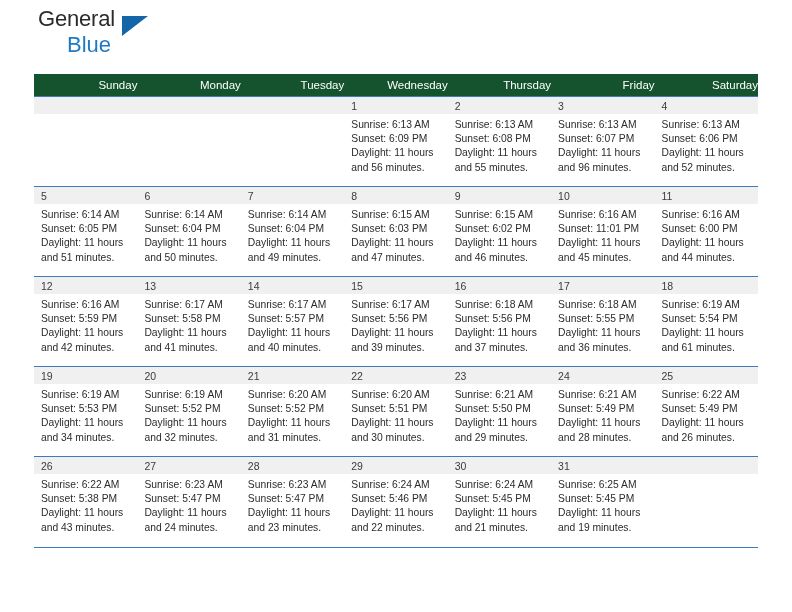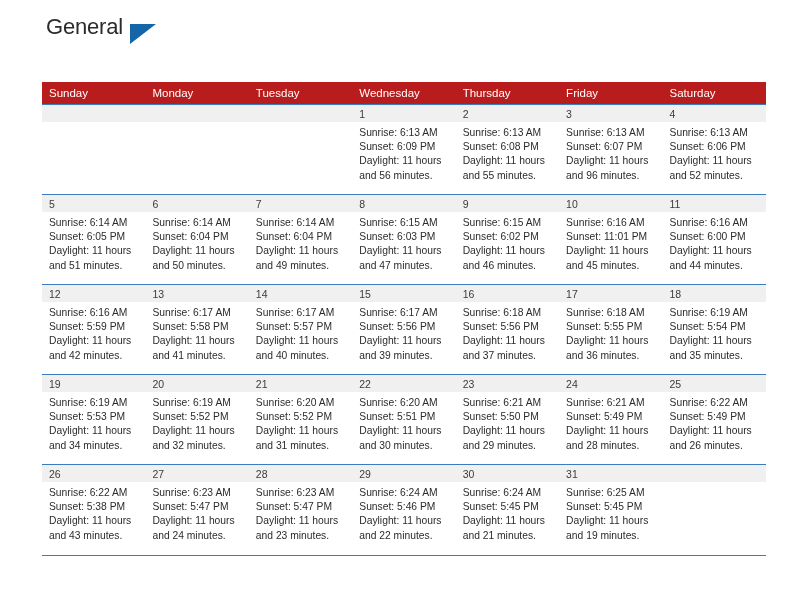--- a/index.html
+++ b/index.html
@@ -12,21 +12,21 @@
     width: 792px;
     height: 612px;
     font-family: "Liberation Sans", sans-serif;
     color: #2b2b2b;
     overflow: hidden;
   }
   .page {
     position: relative;
     width: 792px;
     height: 612px;
-    padding: 8px;
+    padding: 0;
   }
 
   
   .header {
     position: relative;
     height: 74px;
     margin: 0 34px;
   }
   .logo {
     position: absolute;
@@ -81,25 +81,25 @@
   }
 
   
   .calendar {
     margin: 0 34px;
     width: 724px;
     border-collapse: collapse;
     table-layout: fixed;
   }
   .calendar th {
-    background: #b91c1c;
+    background: #14532d;
     color: #ffffff;
     font-size: 11.5px;
     font-weight: normal;
-    text-align: left;
+    text-align: right;
     padding: 5px 0 5px 7px;
     height: 22px;
     border: none;
   }
   .calendar td {
     vertical-align: top;
     border-top: 1px solid #3a7cbe;
     border-left: none;
     border-right: none;
     border-bottom: none;
@@ -136,20 +136,21 @@
   }
 </style>
 </head>
 <body>
 
 <div class="page">
 
   <div class="header">
     <div class="logo">
       <span class="logo-line1">General</span>
+      <span class="logo-line2">Blue</span>
       <span class="logo-tri"></span>
     </div>
   </div>
 
   <table class="calendar">
     <thead>
       <tr>
         <th>Sunday</th>
         <th>Monday</th>
         <th>Tuesday</th>
@@ -385,21 +386,21 @@
               </div>
             </div>
           </td>
           <td>
             <div class="cell-inner">
               <div class="daynum-bar">18</div>
               <div class="cell-body">
                 <div>Sunrise: 6:19 AM</div>
                 <div>Sunset: 5:54 PM</div>
                 <div>Daylight: 11 hours</div>
-                <div>and 35 minutes.</div>
+                <div>and 61 minutes.</div>
               </div>
             </div>
           </td>
         </tr>
         <tr>
           <td>
             <div class="cell-inner">
               <div class="daynum-bar">19</div>
               <div class="cell-body">
                 <div>Sunrise: 6:19 AM</div>

